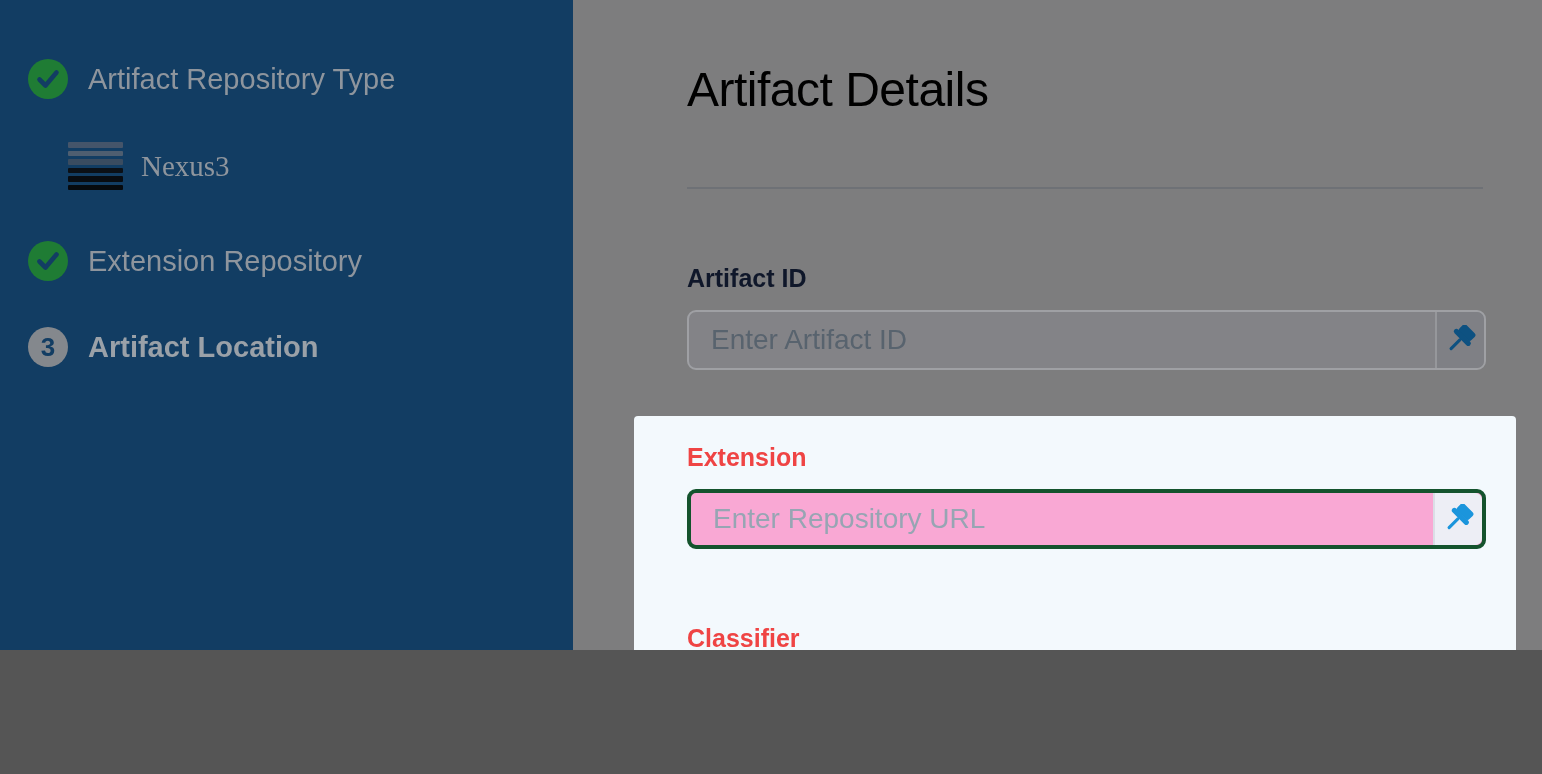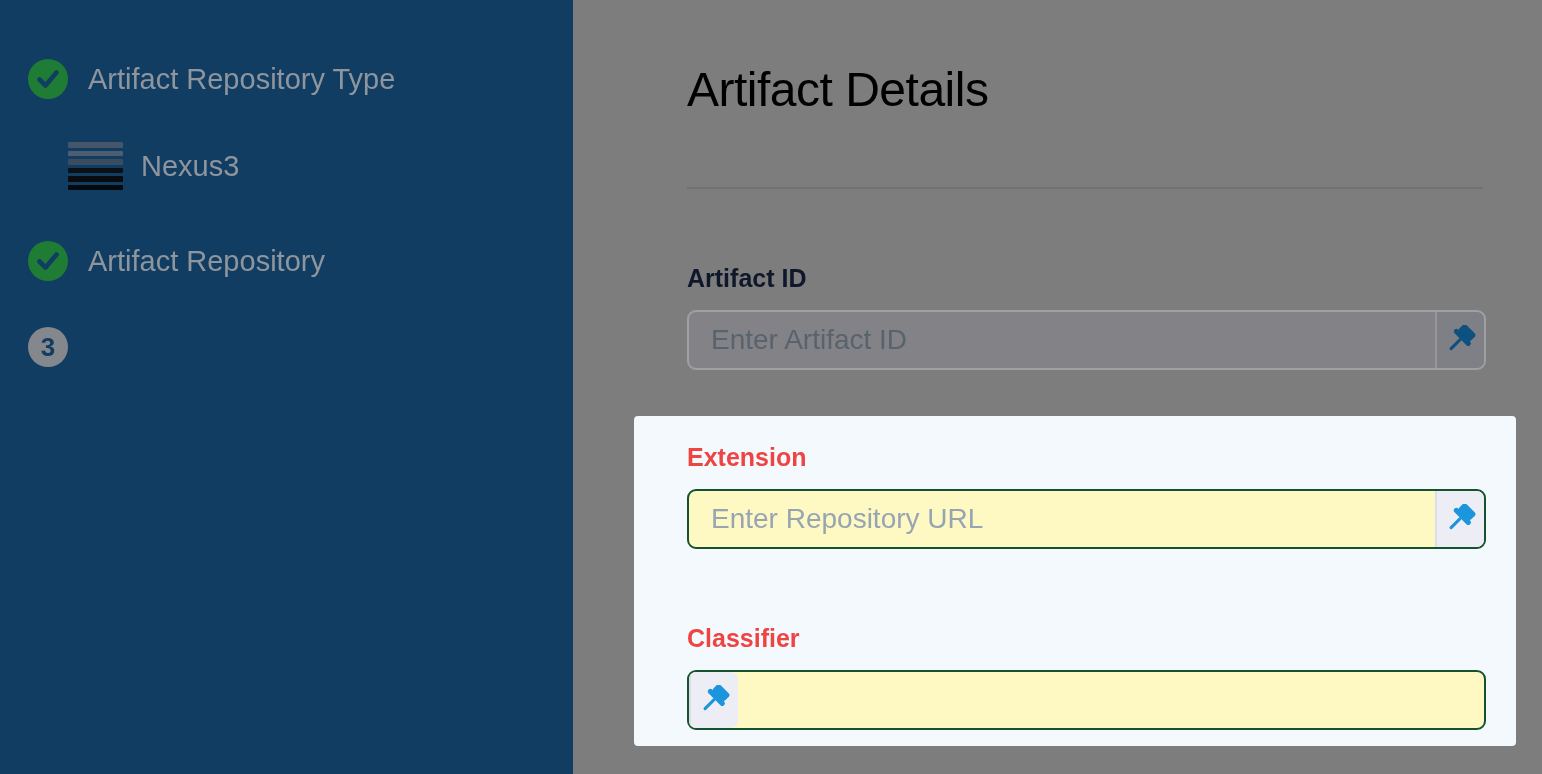--- a/index.html
+++ b/index.html
@@ -1,18 +1,18 @@
 <!DOCTYPE html>
 <html><head>
 <meta charset="utf-8">
 <style>
   * { margin:0; padding:0; box-sizing:border-box; }
   html,body { background:#555; }
   .screen {
-    position:relative; width:1542px; height:774px; overflow:hidden;
+    position:relative; width:1542px; height:650px; overflow:hidden;
     background:#7d7d7e;
     font-family:"Liberation Sans", sans-serif;
   }
 
   
   .sidebar {
     position:absolute; left:0; top:0; width:573px; height:774px;
     background:#123d63;
   }
   .step-row {
@@ -28,21 +28,21 @@
     width:40px; height:40px; flex:0 0 40px; border-radius:50%;
     background:#84888d; color:#123d63; font-weight:bold; font-size:26px;
     display:flex; align-items:center; justify-content:center;
   }
   .substep-row {
     position:absolute; left:68px; top:142px; display:flex; align-items:center; gap:18px;
     cursor:pointer;
   }
   .nexus-logo { width:55px; display:flex; flex-direction:column; gap:3px; }
   .nexus-bar { height:5.5px; border-radius:1px; }
-  .substep-row .step-label { font-size:29px; color:#8e959d; white-space:nowrap; }
+  .substep-row .step-label { font-size:29px; color:#8e959d; white-space:nowrap;font-family:Liberation Serif, serif; }
 
   
   .page-title {
     position:absolute; left:687px; top:62px;
     font-size:48px; font-weight:normal; color:#000000; letter-spacing:-0.5px;
   }
   .divider {
     position:absolute; left:687px; top:187px; width:796px; height:2px;
     background:#6e7176;
   }
@@ -66,21 +66,21 @@
   
   .field.dim .field-label { color:#0f172a; }
   .field.dim .input-wrap { background:#838387; border:2px solid #9fa0a4; }
   .field.dim input { color:#3a424c; }
   .field.dim input::placeholder { color:#58636e; opacity:1; }
   .field.dim .pin-btn { background:#7f8085; border-left:2px solid #96979b; border-radius:0 7px 7px 0; }
   .field.dim .pin-btn svg { color:#0d5181; }
 
   
   .field.bright .field-label { color:#ef4444; }
-  .field.bright .input-wrap { background:#fef9c3; border:2px solid #14532d; }
+  .field.bright .input-wrap { background:#f9a8d4; border:4px solid #14532d; }
   .field.bright input { color:#333c46; }
   .field.bright input::placeholder { color:#97a5b3; opacity:1; }
   .field.bright .pin-btn { background:#edeef5; border-left:2px solid #dbdee6; border-radius:0 7px 7px 0; }
   .field.bright .pin-btn svg { color:#1b95dc; }
 
   
   .highlight-box {
     position:absolute; left:634px; top:416px; width:882px; height:330px;
     background:#f3f9fd; border-radius:4px;
   }
@@ -111,25 +111,26 @@
         <div class="nexus-bar" style="background:#060a0e;"></div>
       </div>
       <span class="step-label">Nexus3</span>
     </div>
 
     <div class="step-row" style="top:241px;">
       <svg class="step-icon" viewBox="0 0 40 40">
         <circle cx="20" cy="20" r="20" fill="#1f7c34"></circle>
         <path d="M11.5 20.5 L17.5 26.5 L28.5 13.5" fill="none" stroke="#123d63" stroke-width="4.6" stroke-linecap="round" stroke-linejoin="round"></path>
       </svg>
-      <span class="step-label">Artifact Repository</span>
+      <span class="step-label">Extension Repository</span>
     </div>
 
     <div class="step-row active" style="top:327px;">
       <div class="step-badge">3</div>
+      <span class="step-label">Artifact Location</span>
     </div>
 
   </div>
 
   <h1 class="page-title">Artifact Details</h1>
   <div class="divider"></div>
 
   <div class="field dim" style="left:687px; top:264px;">
     <div class="field-label">Artifact ID</div>
     <div class="input-wrap">

